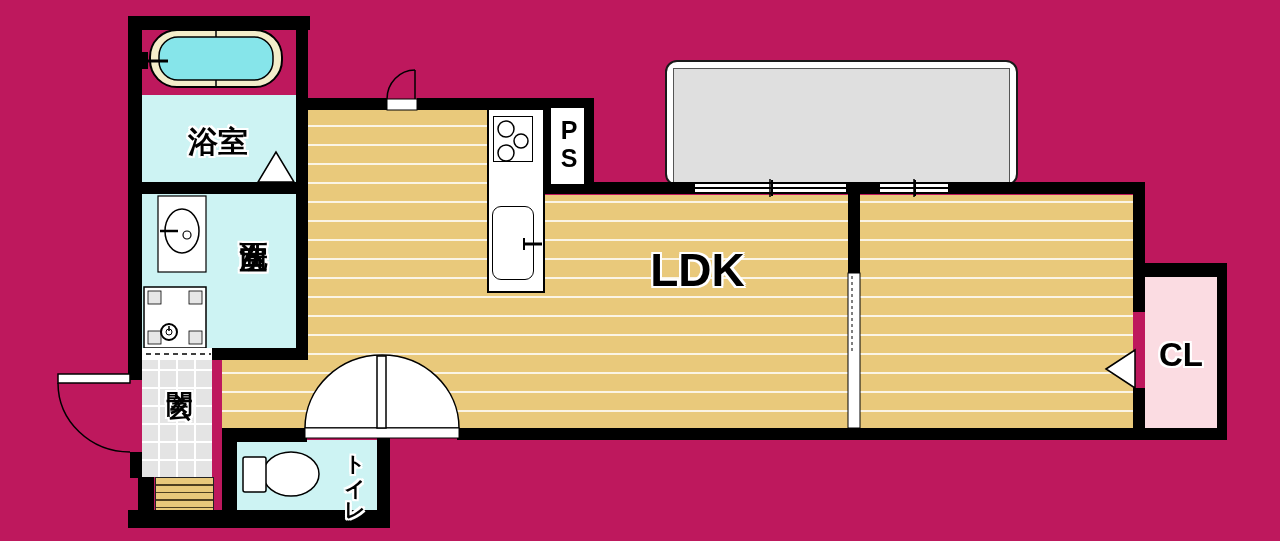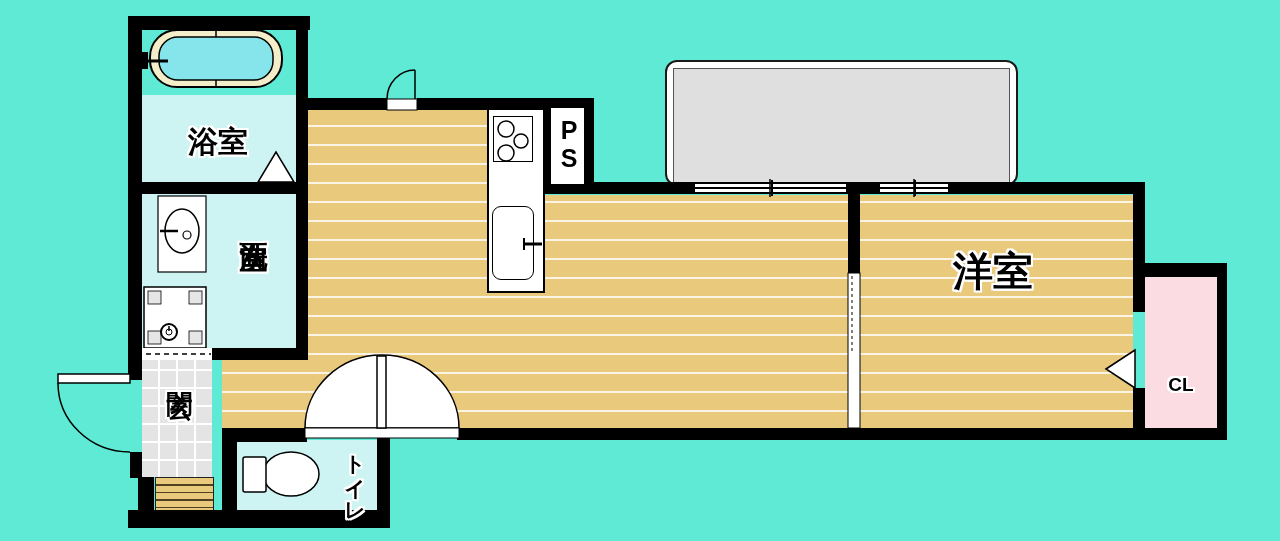--- a/index.html
+++ b/index.html
@@ -1,16 +1,16 @@
 <!DOCTYPE html>
 <html style="--wall: #000000; --floor-wood: #e9c97b; --wet-floor: #cdf3f3; --tile: #e4e4e4; --balcony: #dfdfdf; --closet-pink: #fbdce2; --tub-water: #86e5ea; --tub-rim: #f3edca;"><head>
 <meta charset="utf-8">
 <style>
   html,body{margin:0;padding:0;background:#fff;}
-  #plan{position:relative;width:1280px;height:541px;background:#5eead4;overflow:hidden;
+  #plan{position:relative;width:1280px;height:541px;background:#be185d;overflow:hidden;
         font-family:"Liberation Sans","DejaVu Sans",sans-serif;}
   .abs{position:absolute;}
   .w{position:absolute;background:var(--wall,#000);}
   .floor-wood{background-color:var(--floor-wood,#e9c97b);
       background-image:repeating-linear-gradient(180deg,rgba(0,0,0,0) 0 17px,rgba(255,255,255,.8) 17px 19px);}
   .floor-wet{background:var(--wet-floor,#cdf3f3);}
   .floor-tile{background-color:var(--tile,#e4e4e4);
       background-image:repeating-linear-gradient(0deg,rgba(0,0,0,0) 0 16px,#fff 16px 18px),
                        repeating-linear-gradient(90deg,rgba(0,0,0,0) 0 16px,#fff 16px 18px);}
   .steps{background-color:var(--floor-wood,#e9c97b);
@@ -175,22 +175,22 @@
     </g>
   </svg>
 
   <div class="label center" style="left:170px;top:122px;width:96px;font-size:30px;">浴室</div>
   <div class="label vert" style="left:234px;top:220px;font-size:28px;">洗面室</div>
   <div class="label vert" style="left:163px;top:372px;font-size:26px;">玄関</div>
   <div class="label vert" style="left:341px;top:440px;font-size:21px;">トイレ</div>
   <div class="label vert" style="left:554px;top:116px;font-size:25px;">PS</div>
 
   <div class="label center" style="left:595px;top:246px;width:205px;font-size:46px;line-height:1.05;">
+    <span>LDK</span><br>
+  </div>
+
+  <div class="label center" style="left:893px;top:248px;width:200px;font-size:40px;line-height:1.15;">
     <br>
   </div>
 
-  <div class="label center" style="left:893px;top:248px;width:200px;font-size:40px;line-height:1.15;">
-    <span>洋室</span><br>
-  </div>
-
-  <div class="label center" style="left:1152px;top:336px;width:58px;font-size:19px;margin-top:38px;">CL</div>
+  <div class="label center" style="left:1152px;top:336px;width:58px;font-size:33px;">CL</div>
 
 </div>
 
 </body></html>

